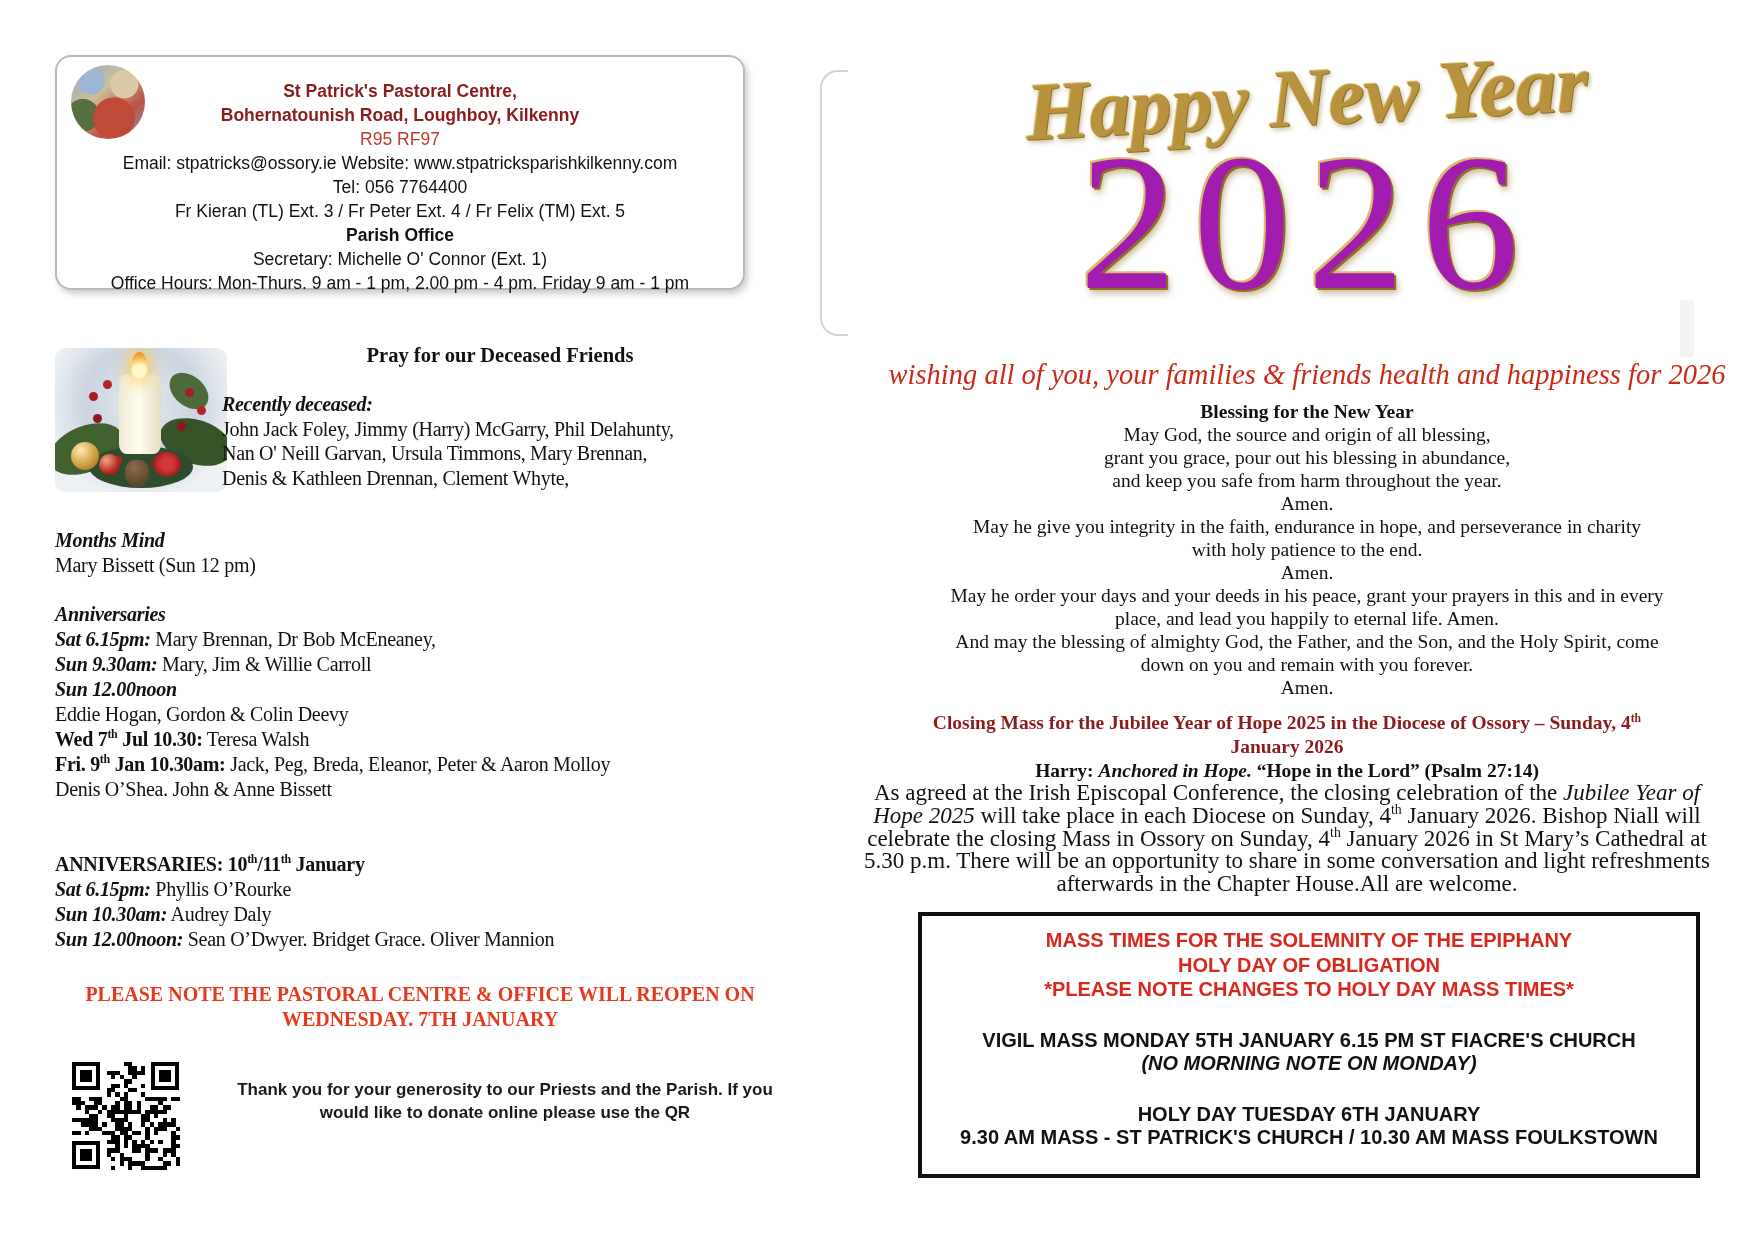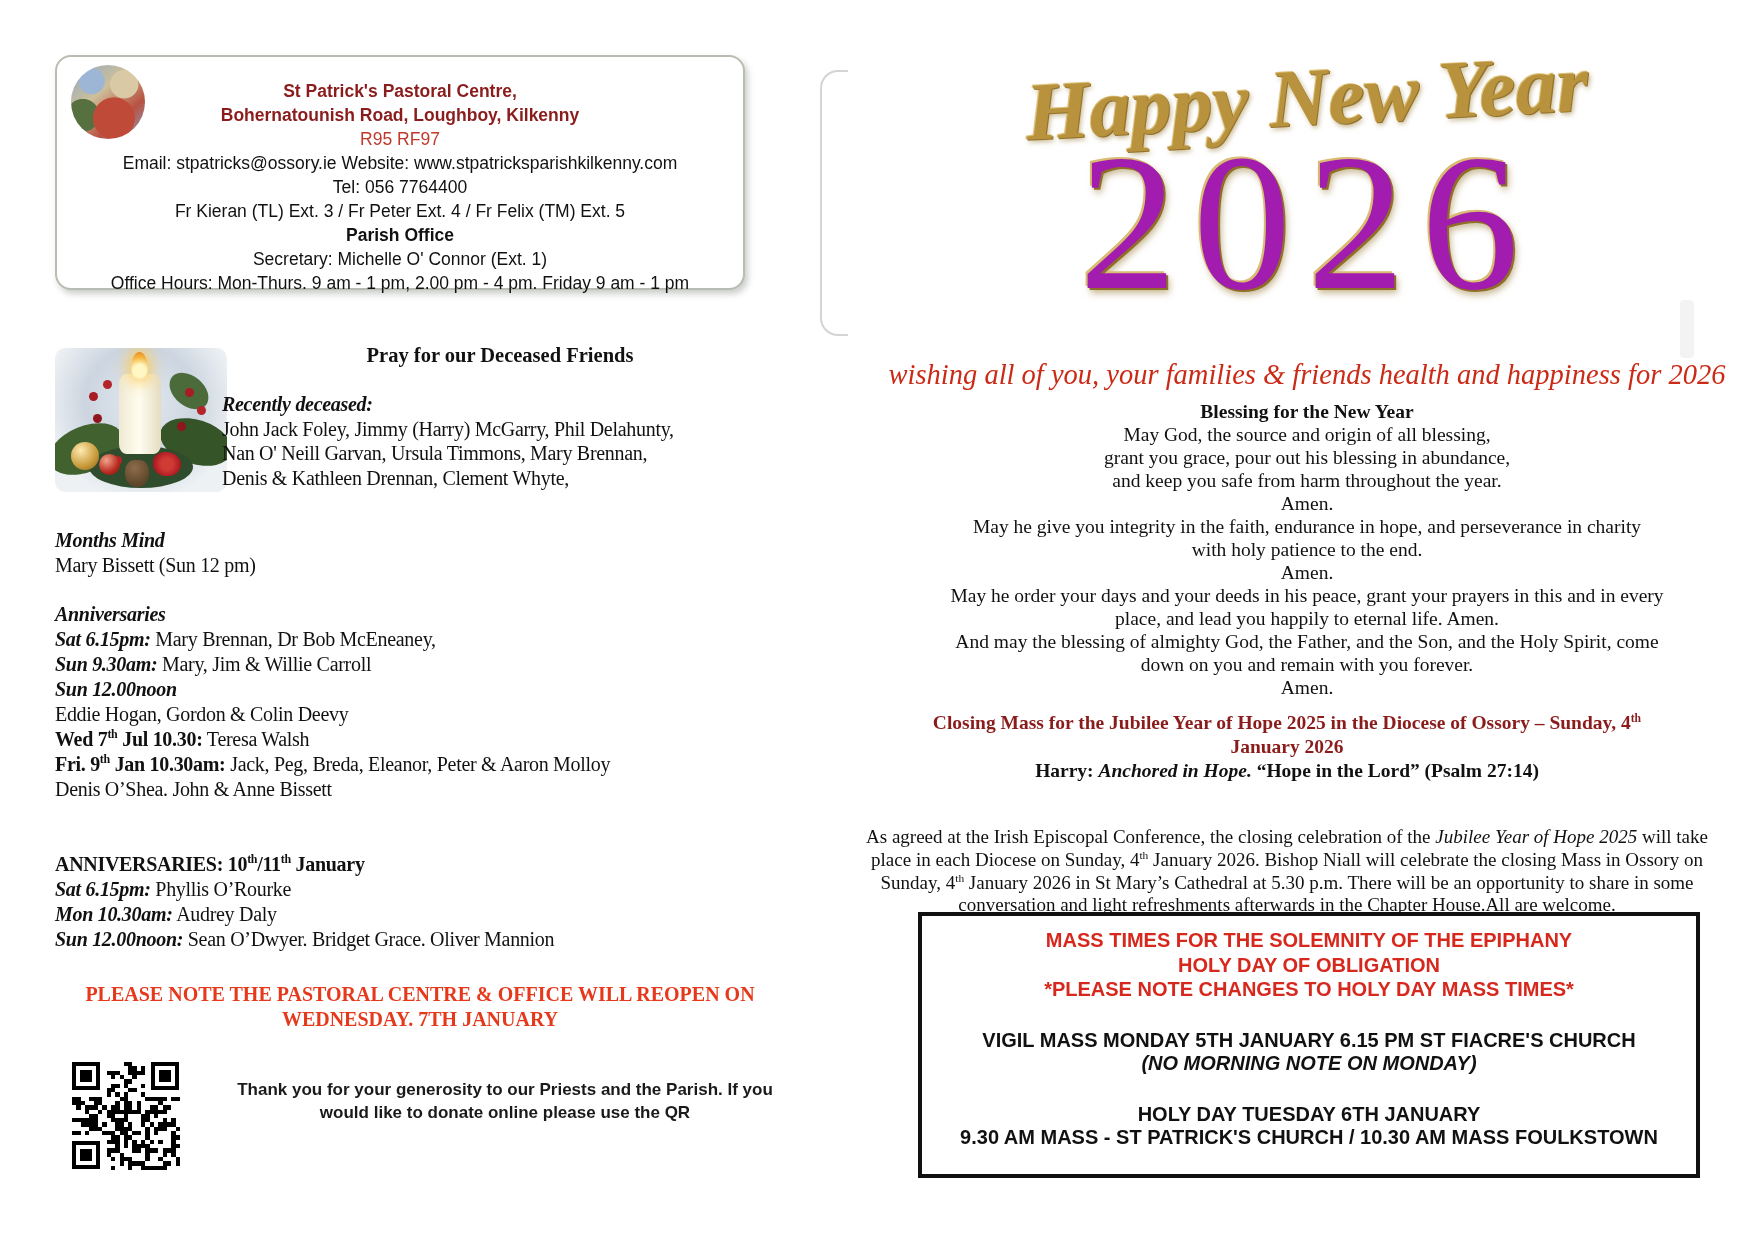--- a/index.html
+++ b/index.html
@@ -86,21 +86,21 @@
             text-shadow:2px 2px 0 #8f6f28,-2px -2px 0 #d9bc72,3px 5px 7px rgba(150,118,48,.55);}
   #wishing{left:878px;top:358px;width:858px;text-align:center;font-style:italic;
            font-size:28.5px;line-height:34px;color:#cb2a16;white-space:nowrap;}
   #blessing{left:878px;top:400px;width:858px;text-align:center;font-size:19.5px;line-height:23px;}
   #blessing .bl-title{font-weight:bold;}
   #blessing div{white-space:nowrap;}
   #closing{left:858px;top:711px;width:858px;text-align:center;}
   .closing-h{font-weight:bold;font-size:19.5px;line-height:24px;color:#8b1c1c;white-space:nowrap;}
   .closing-h2{font-weight:bold;font-size:19.5px;line-height:24px;color:#8b1c1c;}
   .closing-theme{font-size:19.5px;line-height:22px;margin-top:1px;}
-  .closing-body{font-size:19px;line-height:22.8px;text-align:center;margin-top:44px;}
+  .closing-body{font-size:23px;line-height:22.8px;text-align:center;}
   #mass-box{left:918px;top:912px;width:774px;height:258px;border:4px solid #101010;
             text-align:center;font-family:"Liberation Sans","DejaVu Sans",sans-serif;font-weight:bold;}
   .mb-red{margin-top:12px;color:#d7281d;font-size:20px;line-height:24.5px;}
   .mb-black{margin-top:27px;color:#111;font-size:20px;line-height:23.5px;}
   .mb-red div,.mb-black div{white-space:nowrap;}
 </style>
 </head>
 <body>
 
 <div class="page">
@@ -155,21 +155,21 @@
     <div class="nowrap"><span class="b i">Sun 12.00noon</span></div>
     <div class="nowrap"><span>Eddie Hogan,  Gordon &amp; Colin Deevy</span></div>
     <div class="nowrap"><span class="b">Wed 7</span><sup class="b">th</sup><span class="b"> Jul 10.30:</span><span> Teresa Walsh</span></div>
     <div class="nowrap"><span class="b">Fri. 9</span><sup class="b">th</sup><span class="b"> Jan 10.30am:</span><span> Jack, Peg, Breda, Eleanor, Peter &amp; Aaron Molloy</span></div>
     <div class="nowrap"><span>Denis O’Shea. John &amp; Anne Bissett</span></div>
   </div>
 
   <div class="abs" id="jan-block">
     <div class="nowrap"><span class="b">ANNIVERSARIES: 10</span><sup class="b">th</sup><span class="b">/11</span><sup class="b">th</sup><span class="b"> January</span></div>
     <div class="nowrap"><span class="b i">Sat 6.15pm:</span><span> Phyllis O’Rourke</span></div>
-    <div class="nowrap"><span class="b i">Mon 10.30am:</span><span> Audrey Daly</span></div>
+    <div class="nowrap"><span class="b i">Sun 10.30am:</span><span> Audrey Daly</span></div>
     <div class="nowrap"><span class="b i">Sun 12.00noon:</span><span> Sean O’Dwyer. Bridget Grace. Oliver Mannion</span></div>
   </div>
 
   <div class="abs" id="reopen-notice">
     <div>PLEASE NOTE THE PASTORAL CENTRE &amp; OFFICE WILL REOPEN ON</div>
     <div>WEDNESDAY. 7TH JANUARY</div>
   </div>
 
   <div class="abs" id="qr">
     <div id="qr-grid">

